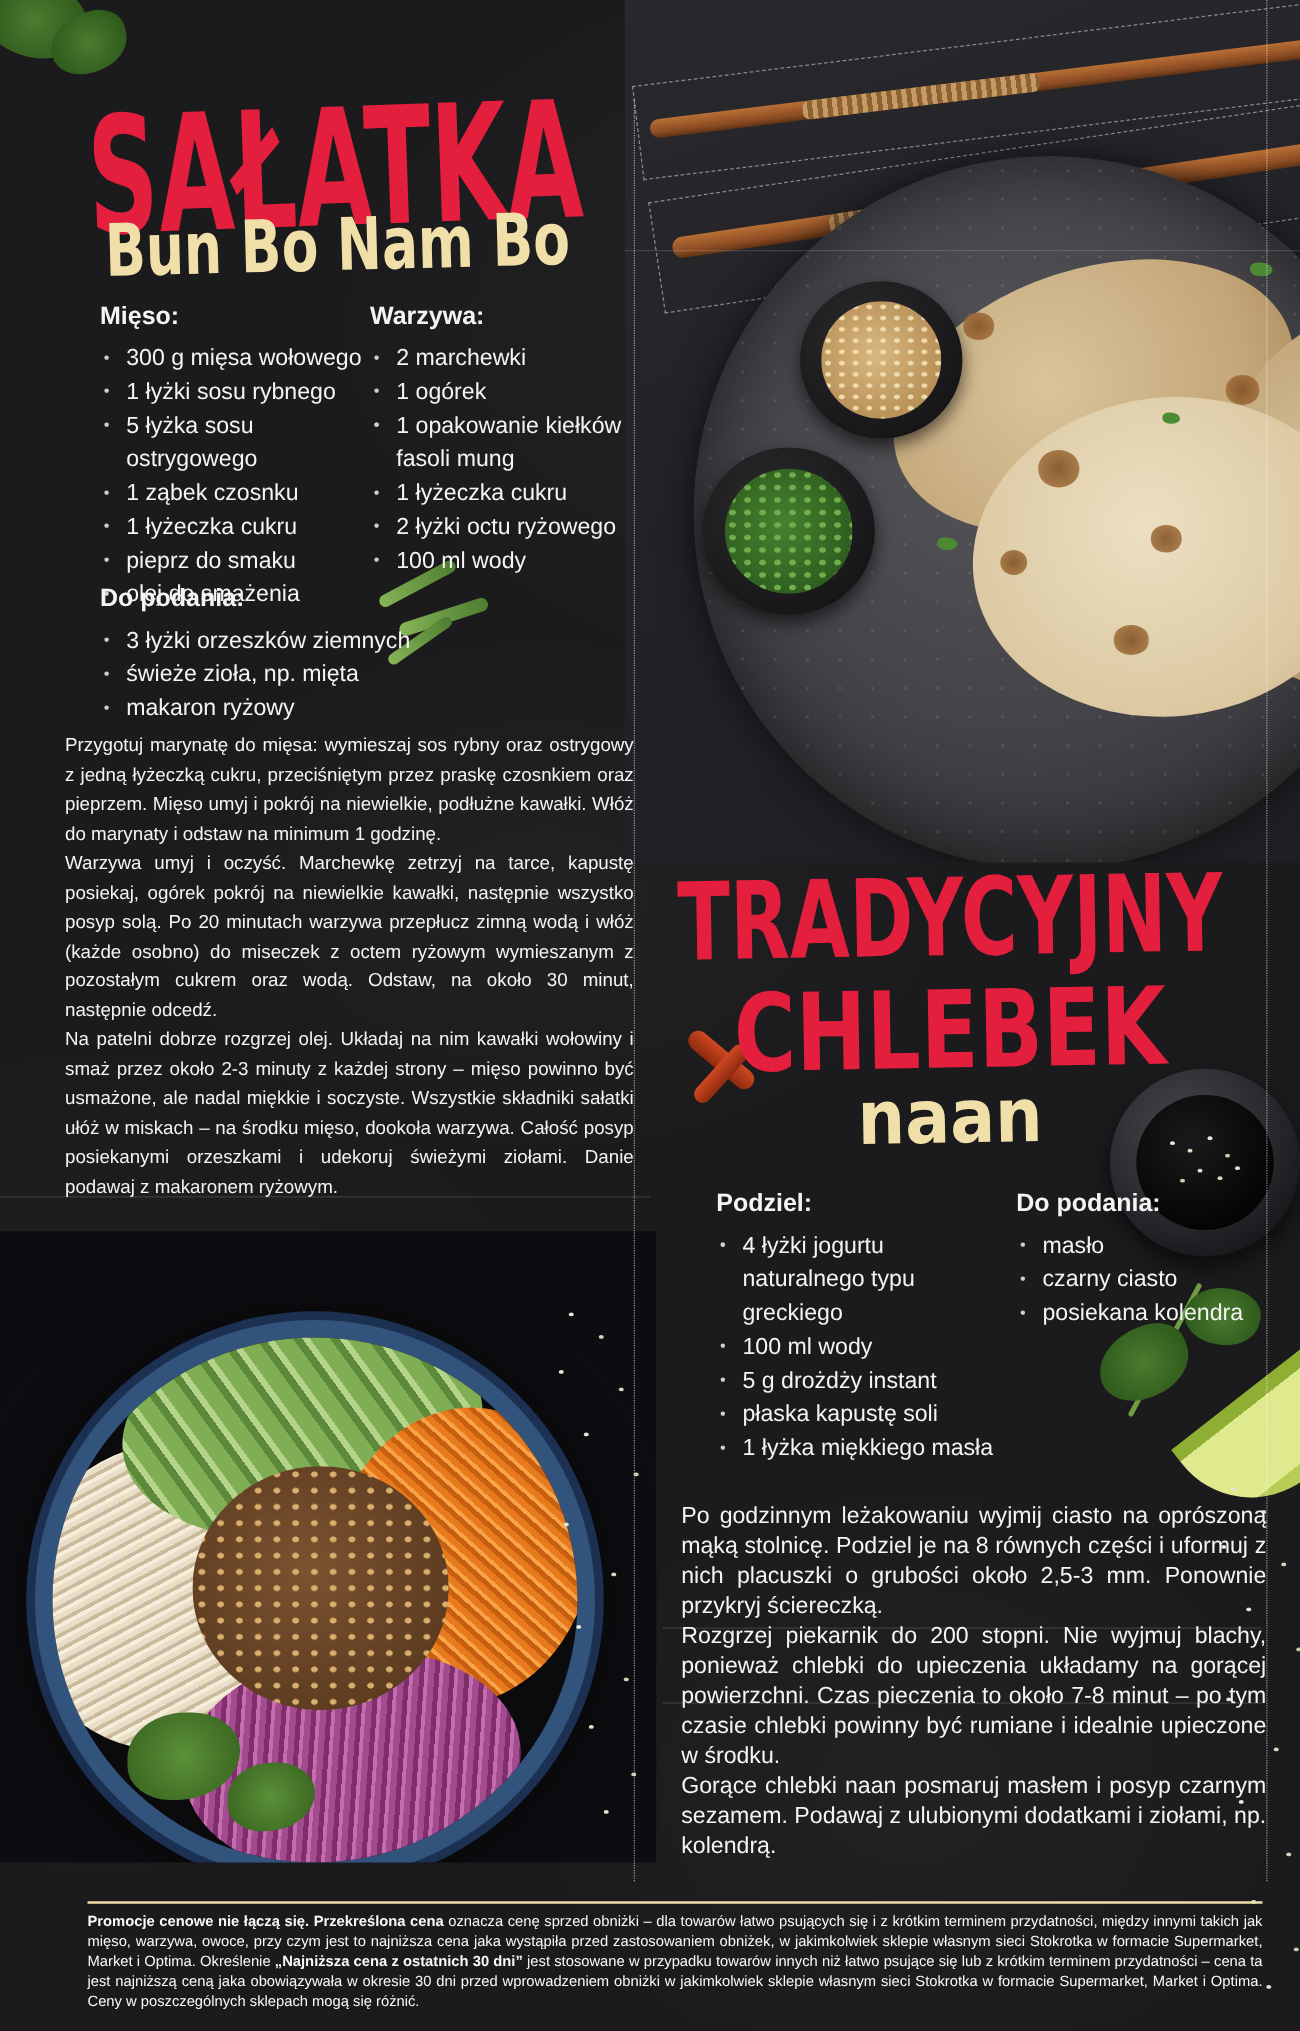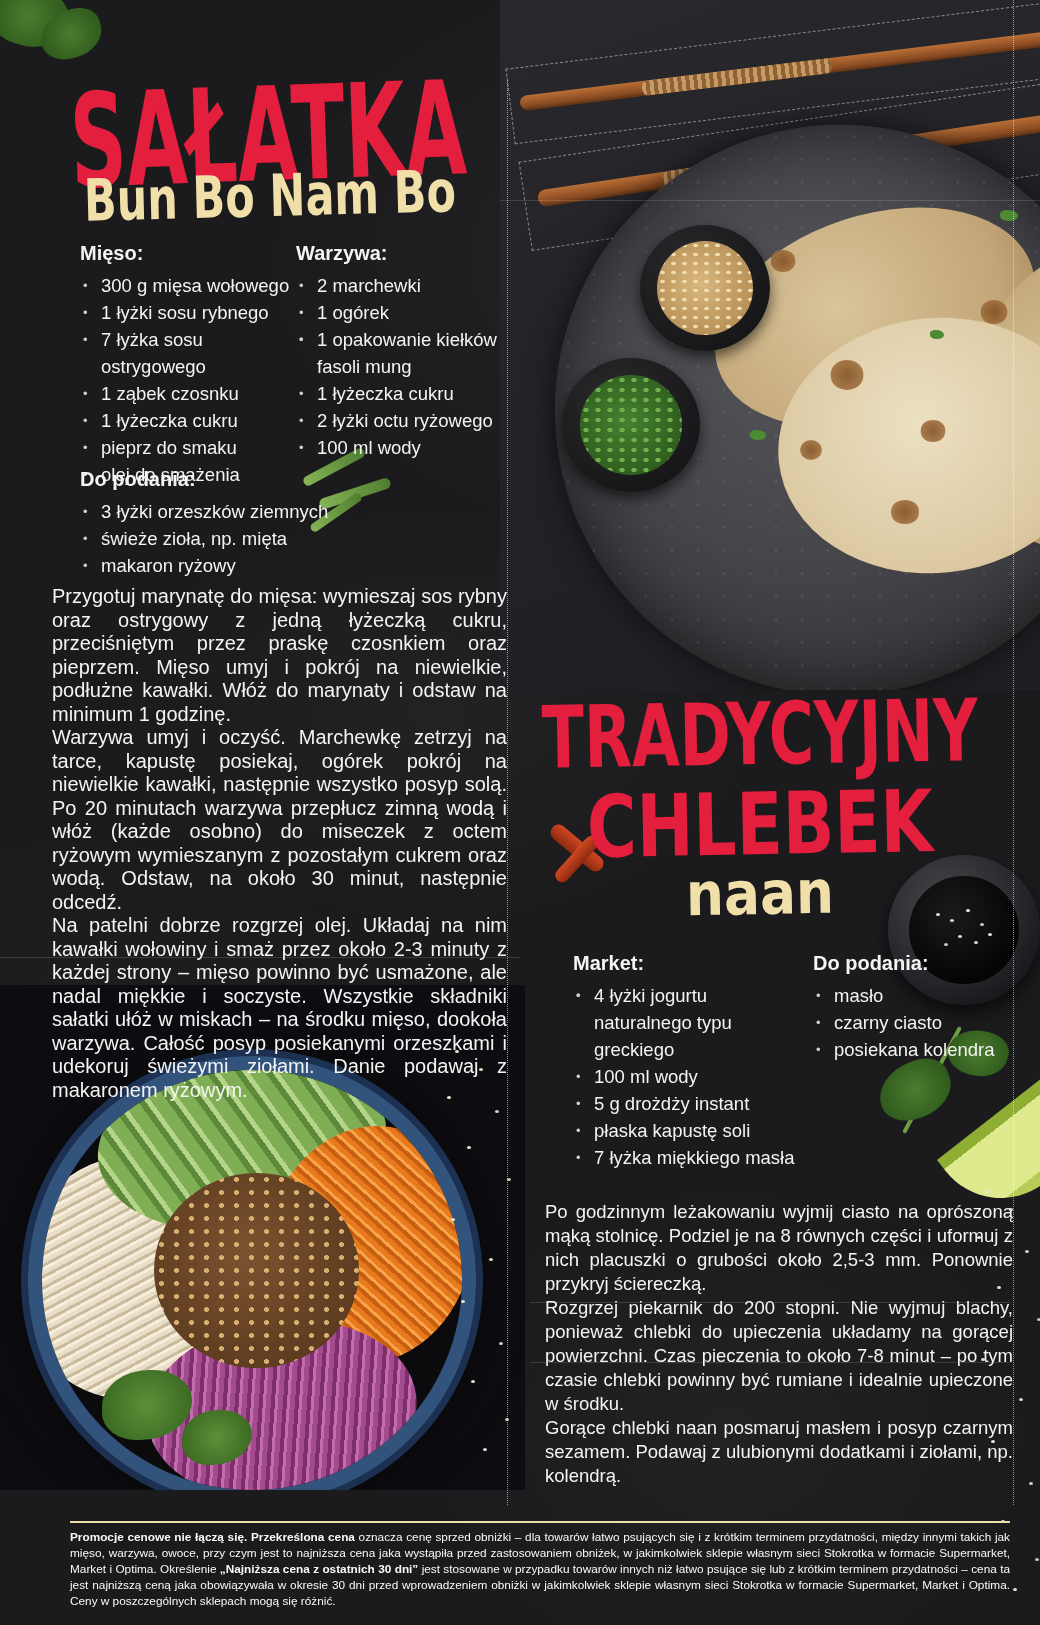--- a/index.html
+++ b/index.html
@@ -32,21 +32,21 @@
   .li{position:relative;padding-left:21px;line-height:27px;}
   .li .dot{position:absolute;left:3px;top:0;color:#cfcfcf;font-size:13px;}
   .c-meat{left:52px;top:242px;width:212px;}
   .c-veg{left:268px;top:242px;width:228px;}
   .c-serv-l{left:52px;top:468px;width:260px;}
   .c-dough{left:545px;top:952px;width:222px;}
   .c-serv-r{left:785px;top:952px;width:225px;}
 
   
   .steps p{margin:0;text-align:justify;}
-  .steps-left{left:52px;top:585px;width:455px;font-size:20px;line-height:23.5px;}
+  .steps-left{left:52px;top:585px;width:455px;font-size:15px;line-height:23.5px;}
   .steps-right{left:545px;top:1200px;width:468px;font-size:18.5px;line-height:24px;}
 
   
   .footline{left:70px;top:1521px;width:940px;height:2px;background:#efe0aa;}
   .finetext{left:70px;top:1529px;width:940px;font-size:11.8px;line-height:16px;
             text-align:justify;color:#fafafa;}
   .finetext b{font-weight:bold;}
 
   
   .cropline{width:0;border-left:1.5px dotted rgba(255,255,255,.55);}
@@ -216,21 +216,21 @@
   </svg>
   <svg class="abs t-bunbo" viewBox="0 0 400 78">
     <text x="200" y="58" text-anchor="middle" textLength="372" lengthAdjust="spacingAndGlyphs">Bun Bo Nam Bo</text>
   </svg>
 
   <div class="abs col c-meat">
     <div class="hdr">Mięso:</div>
     <div>
         <div class="li"><span class="dot">•</span><span>300 g mięsa wołowego</span></div>
         <div class="li"><span class="dot">•</span><span>1 łyżki sosu rybnego</span></div>
-        <div class="li"><span class="dot">•</span><span>7 łyżka sosu ostrygowego</span></div>
+        <div class="li"><span class="dot">•</span><span>5 łyżka sosu ostrygowego</span></div>
         <div class="li"><span class="dot">•</span><span>1 ząbek czosnku</span></div>
         <div class="li"><span class="dot">•</span><span>1 łyżeczka cukru</span></div>
         <div class="li"><span class="dot">•</span><span>pieprz do smaku</span></div>
         <div class="li"><span class="dot">•</span><span>olej do smażenia</span></div>
       </div>
   </div>
   <div class="abs col c-veg">
     <div class="hdr">Warzywa:</div>
     <div>
         <div class="li"><span class="dot">•</span><span>2 marchewki</span></div>
@@ -260,28 +260,28 @@
     <text x="232" y="78" text-anchor="middle" textLength="436" lengthAdjust="spacingAndGlyphs">TRADYCYJNY</text>
   </svg>
   <svg class="abs t-chleb" viewBox="0 0 370 96">
     <text x="185" y="78" text-anchor="middle" textLength="346" lengthAdjust="spacingAndGlyphs">CHLEBEK</text>
   </svg>
   <svg class="abs t-naan" viewBox="0 0 220 72">
     <text x="110" y="54" text-anchor="middle" textLength="148" lengthAdjust="spacingAndGlyphs">naan</text>
   </svg>
 
   <div class="abs col c-dough">
-    <div class="hdr">Market:</div>
+    <div class="hdr">Podziel:</div>
     <div>
         <div class="li"><span class="dot">•</span></div>
         <div class="li"><span class="dot">•</span><span>4 łyżki jogurtu naturalnego typu greckiego</span></div>
         <div class="li"><span class="dot">•</span><span>100 ml wody</span></div>
         <div class="li"><span class="dot">•</span><span>5 g drożdży instant</span></div>
         <div class="li"><span class="dot">•</span><span>płaska kapustę soli</span></div>
-        <div class="li"><span class="dot">•</span><span>7 łyżka miękkiego masła</span></div>
+        <div class="li"><span class="dot">•</span><span>1 łyżka miękkiego masła</span></div>
       </div>
   </div>
   <div class="abs col c-serv-r">
     <div class="hdr">Do podania:</div>
     <div>
         <div class="li"><span class="dot">•</span><span>masło</span></div>
         <div class="li"><span class="dot">•</span><span>czarny ciasto</span></div>
         <div class="li"><span class="dot">•</span><span>posiekana kolendra</span></div>
       </div>
   </div>

